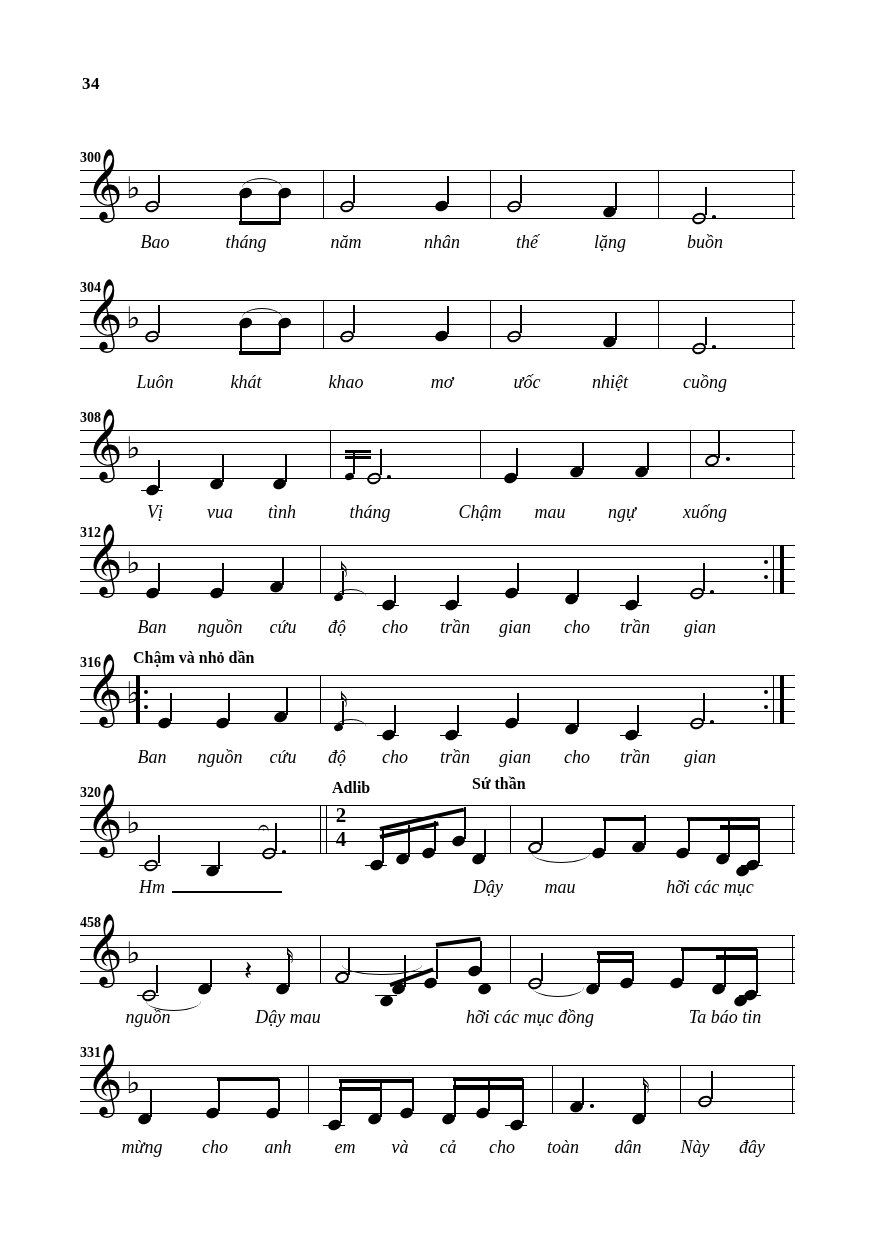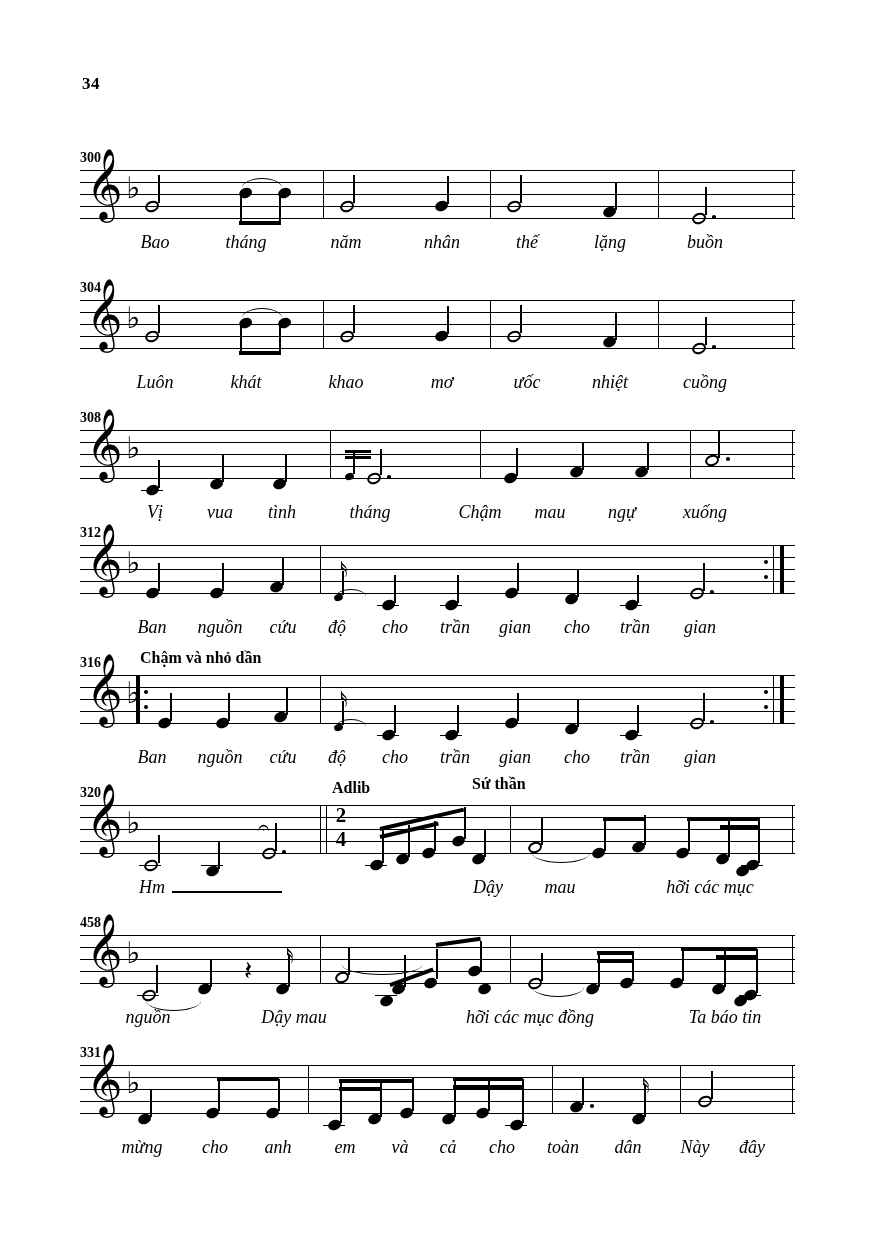--- a/index.html
+++ b/index.html
@@ -430,21 +430,21 @@
       <div class="lyric" style="left:375px;">trần</div>
       <div class="lyric" style="left:435px;">gian</div>
       <div class="lyric" style="left:497px;">cho</div>
       <div class="lyric" style="left:555px;">trần</div>
       <div class="lyric" style="left:620px;">gian</div>
     </div>
   </div>
 
   <div class="system" style="top:675px;">
     <div class="measure-number">316</div>
-    <div class="marking" style="left:60px; top:-26px;">Chậm và  nhỏ dần</div>
+    <div class="marking" style="left:53px; top:-26px;">Chậm và  nhỏ dần</div>
     <div class="staff">
       <div class="line l0"></div>
       <div class="line l1"></div>
       <div class="line l2"></div>
       <div class="line l3"></div>
       <div class="line l4"></div>
 
       <div class="clef">𝄞</div>
       <div class="keysig">♭</div>
 
@@ -637,21 +637,21 @@
       <div class="ledger" style="left:659px; top:60px;"></div>
       <div class="stem" style="left:676px; top:14px; height:44px;"></div>
       <div class="nh" style="left:654px; top:61px;"></div>
       <div class="beam" style="left:601px; top:12px; width:76px;"></div>
       <div class="beam" style="left:636px; top:20px; width:41px;"></div>
 
       <div class="barline" style="left:712px;"></div>
     </div>
     <div class="lyrics" style="top:72px;">
       <div class="lyric" style="left:68px;">nguồn</div>
-      <div class="lyric" style="left:214px;">Dậy mau</div>
+      <div class="lyric" style="left:208px;">Dậy mau</div>
       <div class="lyric" style="left:450px;">hỡi các mục đồng</div>
       <div class="lyric" style="left:645px;">Ta báo tin</div>
     </div>
   </div>
 
   <div class="system" style="top:1065px;">
     <div class="measure-number">331</div>
     <div class="staff">
       <div class="line l0"></div>
       <div class="line l1"></div>

